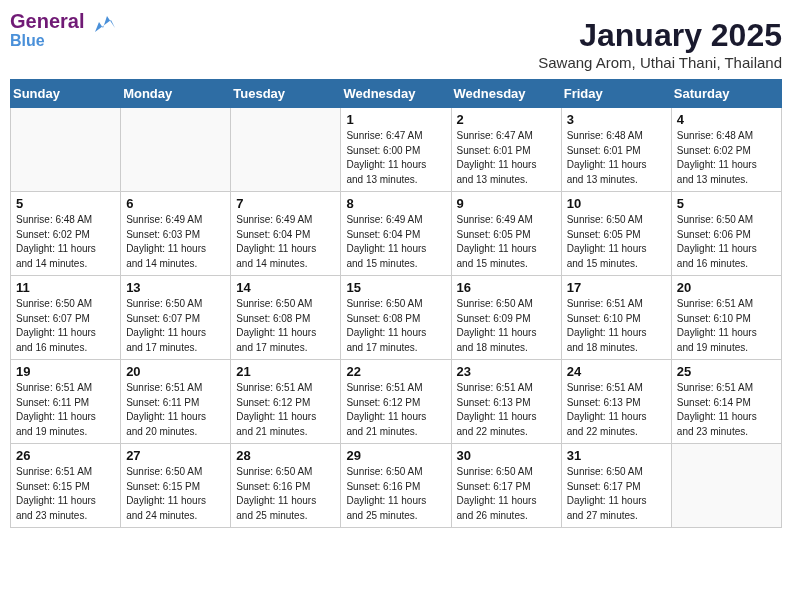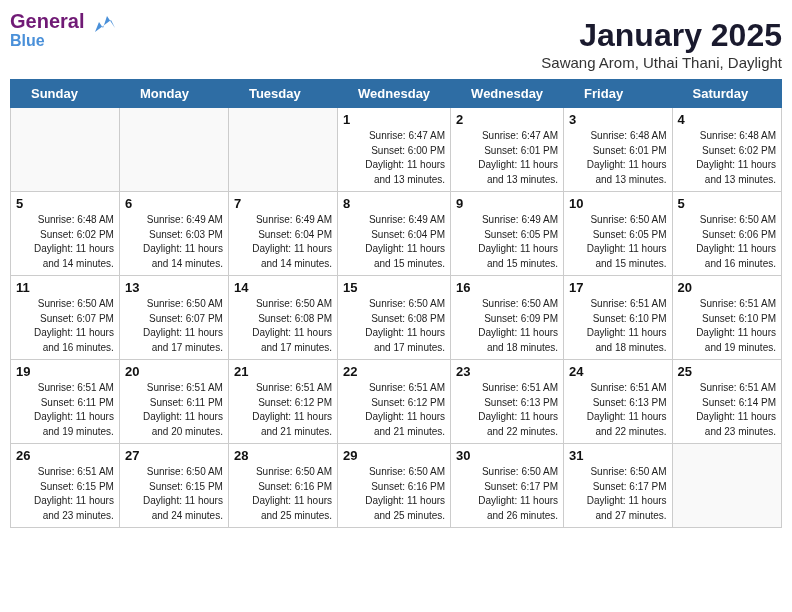--- a/index.html
+++ b/index.html
@@ -35,21 +35,21 @@
     }
     .calendar {
       width: 100%;
       border-collapse: collapse;
       border: 1px solid #ccc;
     }
     .calendar th {
       background-color: #2e6da4;
       color: #fff;
       text-align: left;
-      padding: 6px 20px;
+      padding: 6px 2px;
       font-size: 13px;
       font-weight: bold;
       border: 1px solid #2e6da4;
     }
     .calendar td {
       vertical-align: top;
       padding: 4px 5px;
       border: 1px solid #ccc;
       font-size: 10.5px;
       color: #222;
@@ -63,21 +63,20 @@
     .day-num {
       font-size: 13px;
       font-weight: bold;
       margin-bottom: 2px;
       color: #111;
     }
     .day-info {
       font-size: 10px;
       line-height: 1.45;
       color: #222;
-      text-align: right;
     }
   </style>
 </head>
 <body>
 
 <div class="header">
   <div class="logo">
     <div>
       <div style="display:flex;align-items:center;">
         <div>
@@ -85,21 +84,21 @@
           <div style="font-size:16px;font-weight:bold;color:#4a90d9;line-height:1.1;">Blue</div>
         </div>
         <svg width="32" height="32" viewBox="0 0 32 32" style="margin-left:3px;margin-top:-12px;">
           <polygon points="8,24 24,12 28,20 20,8 16,20 12,14" fill="#4a90d9"></polygon>
         </svg>
       </div>
     </div>
   </div>
   <div class="title-block">
     <div class="month-title">January 2025</div>
-    <div class="location">Sawang Arom, Uthai Thani, Daylight</div>
+    <div class="location">Sawang Arom, Uthai Thani, Thailand</div>
   </div>
 </div>
 
 <table class="calendar">
   <thead>
     <tr>
     <th>Sunday</th>
         <th>Monday</th>
         <th>Tuesday</th>
         <th>Wednesday</th>

